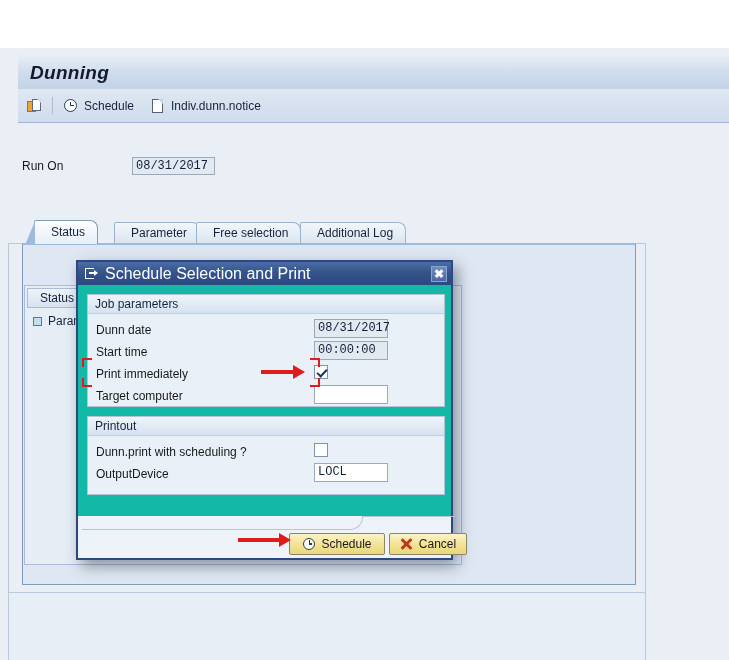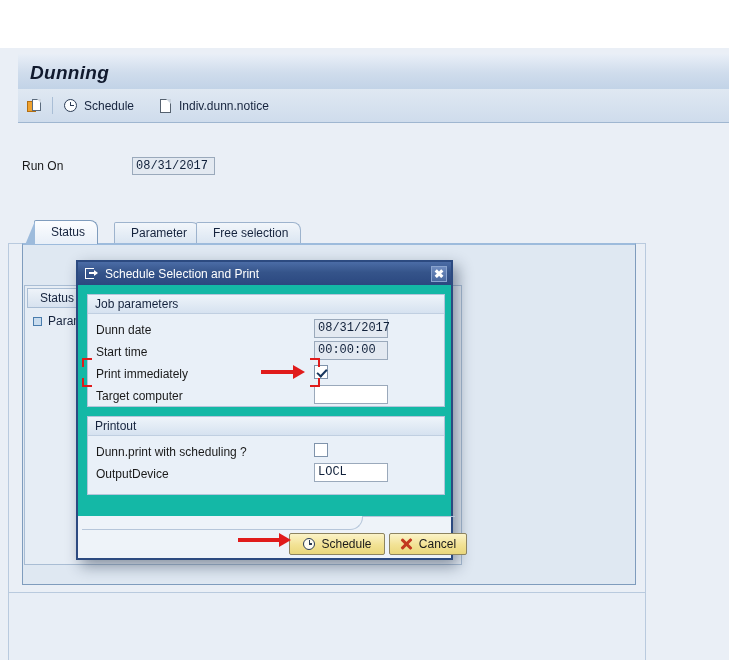--- a/index.html
+++ b/index.html
@@ -368,21 +368,21 @@
   }
   #dlg-title-ico .ar::after {
     content: "";
     position: absolute; right: -1px; top: -2.5px;
     border-left: 4px solid #ffffff;
     border-top: 3.2px solid transparent;
     border-bottom: 3.2px solid transparent;
   }
   #dlg-title-text {
     color: #ffffff;
-    font-size: 12px;
+    font-size: 16px;
     white-space: nowrap;
     flex: 1 1 auto;
   }
   #dlg-close {
     width: 16px; height: 16px;
     background: linear-gradient(to bottom, #6f8cc0 0%, #4a69a0 100%);
     border: 1px solid #8aa4cf;
     box-sizing: border-box;
     color: #ffffff;
     font-size: 12px;
@@ -597,21 +597,21 @@
 
     <div class="tb-item" style="left:42px;">
       <span class="tb-ico ico-clock">
         <span class="ring"></span>
           <span class="h1"></span>
           <span class="h2"></span>
       </span>
       <span>Schedule</span>
     </div>
 
-    <div class="tb-item" style="left:137px;">
+    <div class="tb-item" style="left:129px;">
       <span class="tb-ico ico-doc">
         <span class="pg"></span>
       </span>
       <span>Indiv.dunn.notice</span>
     </div>
 
   </div>
 
   <div class="hdr-row" style="left:22px; top:108px;">
     <span class="hdr-label">Run On</span>
@@ -619,20 +619,21 @@
   </div>
 
 
   <div id="outer-area"></div>
   <div id="lower-area"></div>
 
   <div id="tabstrip">
     <div class="tab sel" style="left:12px;">Status</div>
     <div class="tab" style="left:92px;">Parameter</div>
     <div class="tab" style="left:174px;">Free selection</div>
+    <div class="tab" style="left:278px;">Additional Log</div>
   </div>
 
   <div id="tabpanel">
     <div id="tabpanel-inner">
       <div id="status-col-head">Status</div>
       <div id="status-row-1">
         <span class="sq-bullet"></span>
         <span>Param</span>
       </div>
     </div>

